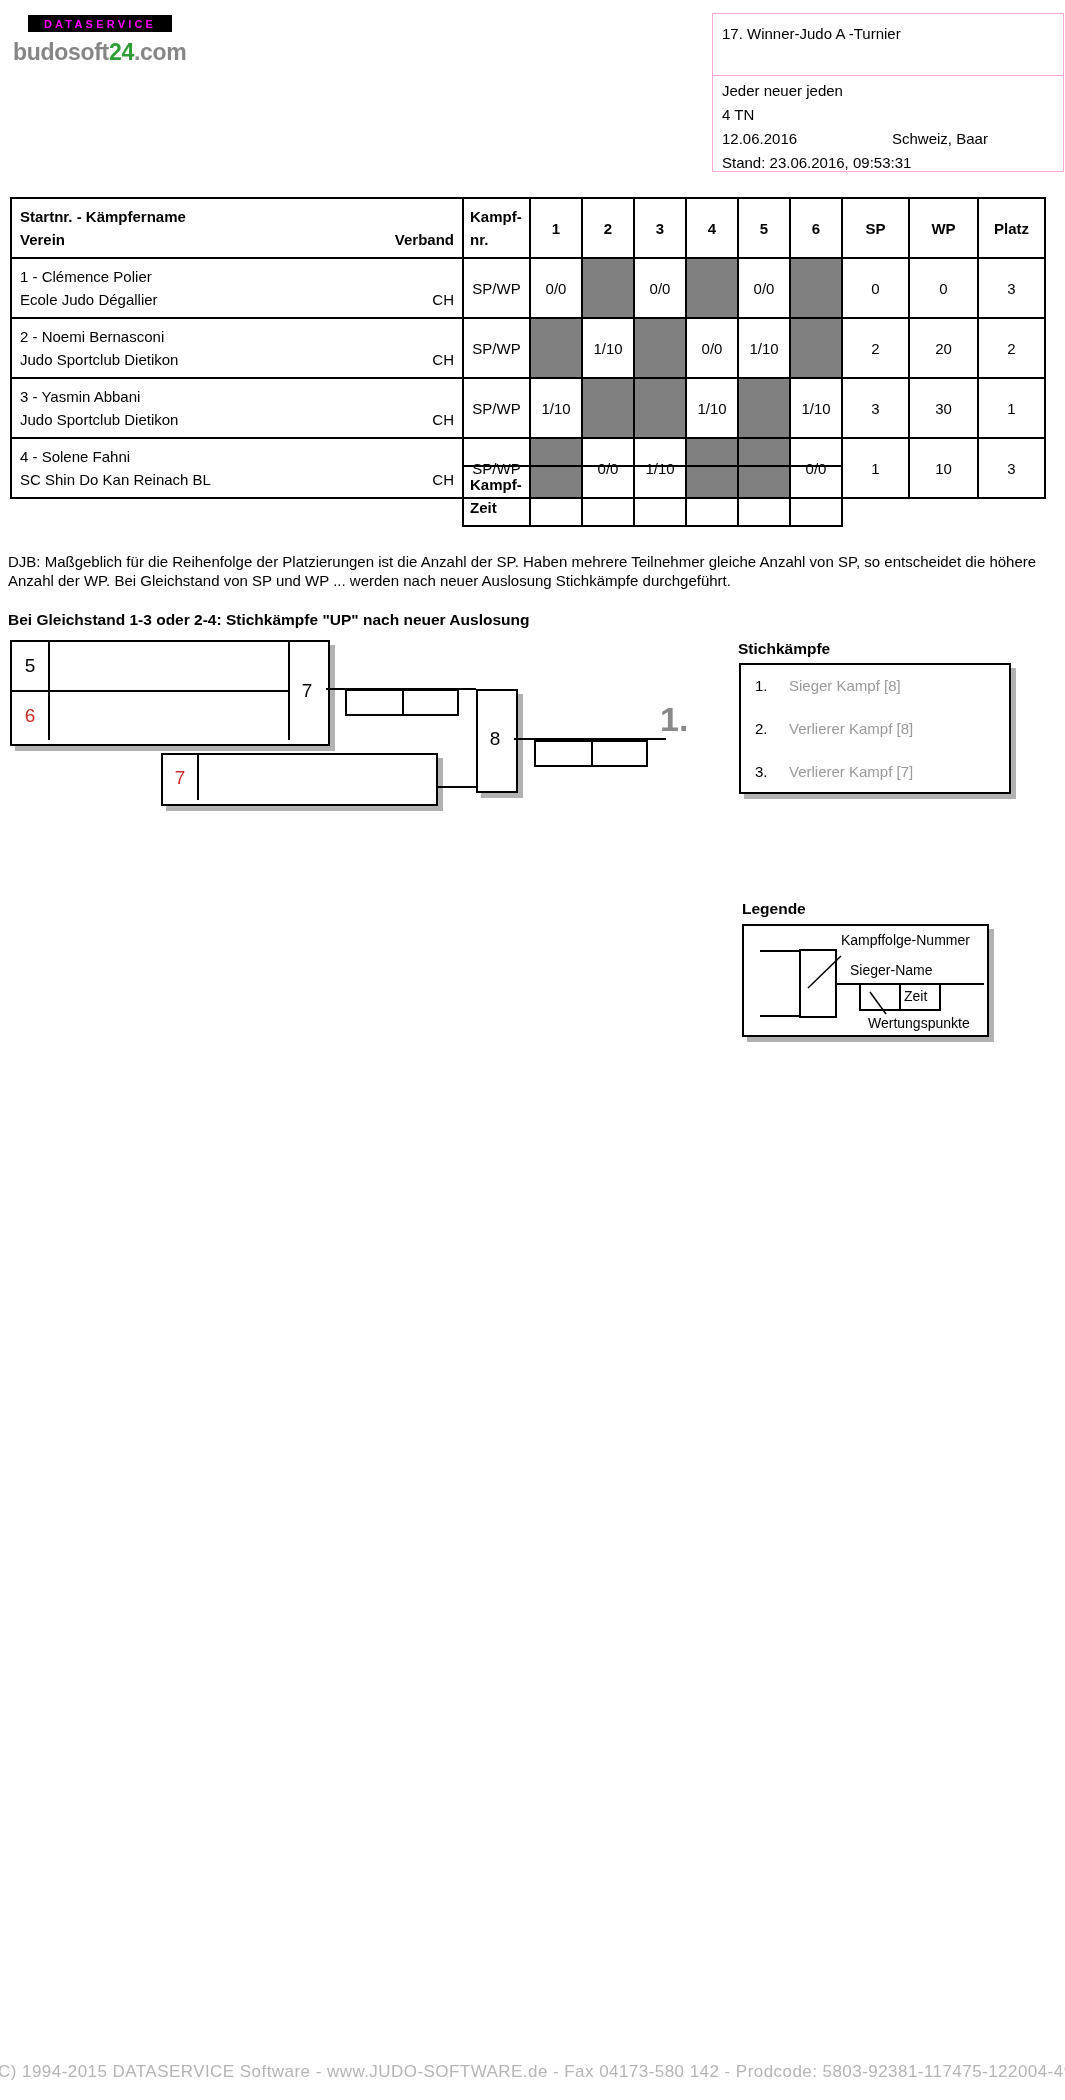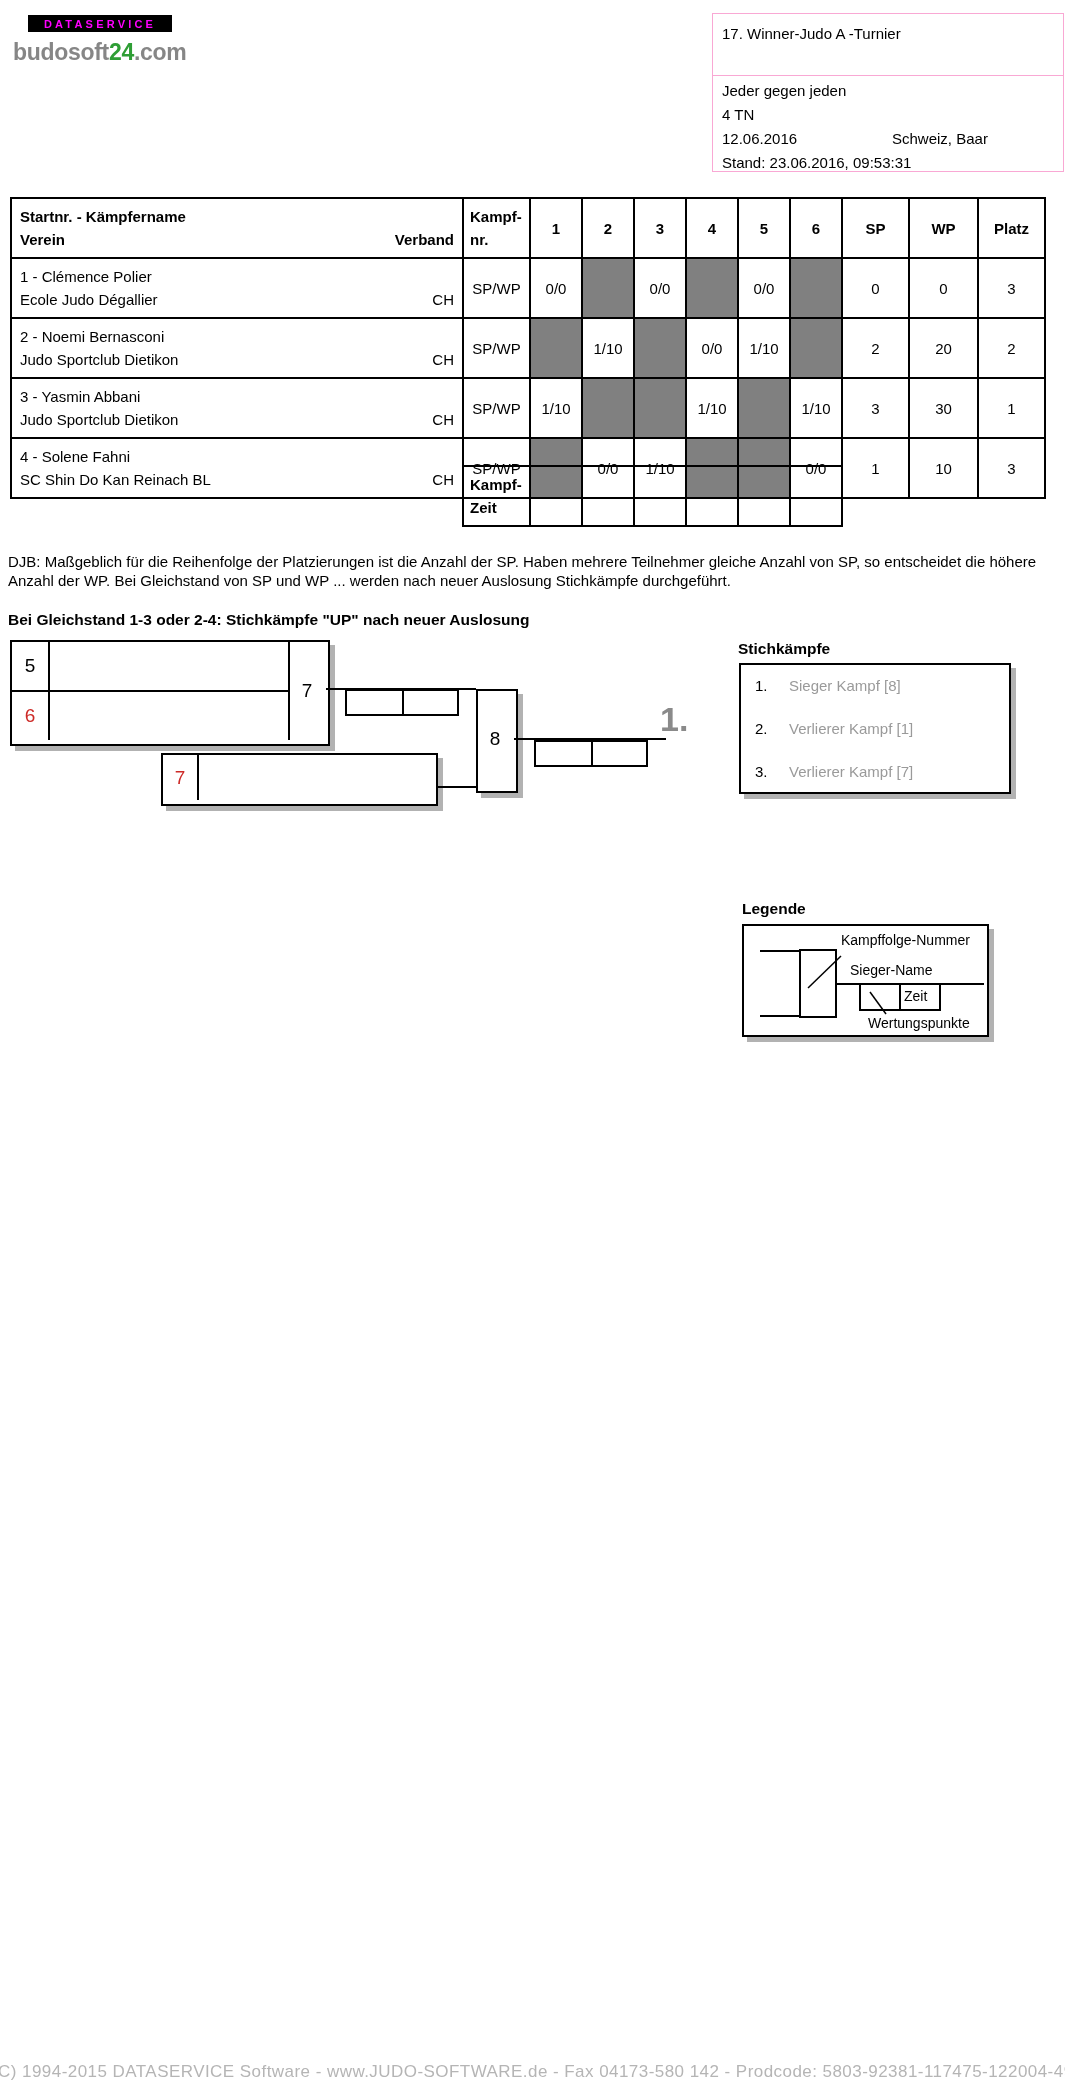--- a/index.html
+++ b/index.html
@@ -74,21 +74,21 @@
 
 <div class="page">
 
   <div class="logo-bar">DATASERVICE</div>
   <div class="logo-text"><span>budosoft</span><span class="green">24</span><span>.com</span></div>
 
   <div class="hdr hdr-a">
     <div>17. Winner-Judo A -Turnier</div>
   </div>
   <div class="hdr hdr-b">
-    <div>Jeder gegen jeden</div>
+    <div>Jeder neuer jeden</div>
     <div>4 TN</div>
     <div class="meta-row">
       <span class="date">12.06.2016</span>
       <span>Schweiz, Baar</span>
     </div>
     <div>Stand: 23.06.2016, 09:53:31</div>
   </div>
 
   <table class="pool">
     <colgroup>
@@ -271,21 +271,21 @@
   <div class="place-1">1.</div>
 
   <div class="panel-title" style="left:738px;top:640px;">Stichkämpfe</div>
   <div class="stich-box">
     <div class="stich-item">
       <span class="n">1.</span>
       <span class="t">Sieger Kampf [8]</span>
     </div>
     <div class="stich-item">
       <span class="n">2.</span>
-      <span class="t">Verlierer Kampf [1]</span>
+      <span class="t">Verlierer Kampf [8]</span>
     </div>
     <div class="stich-item" style="height:auto;">
       <span class="n">3.</span>
       <span class="t">Verlierer Kampf [7]</span>
     </div>
   </div>
 
   <div class="panel-title" style="left:742px;top:900px;">Legende</div>
   <div class="leg-box">
     <svg class="leg-svg" viewBox="0 0 243 109">

